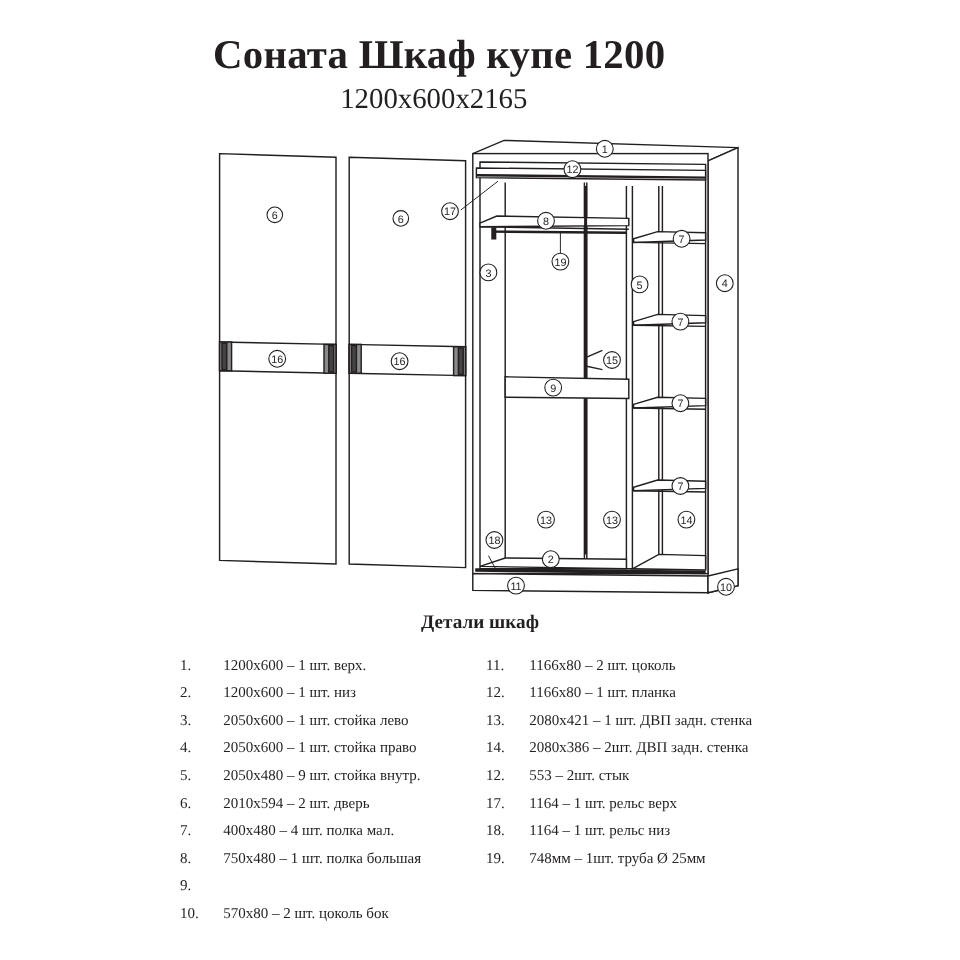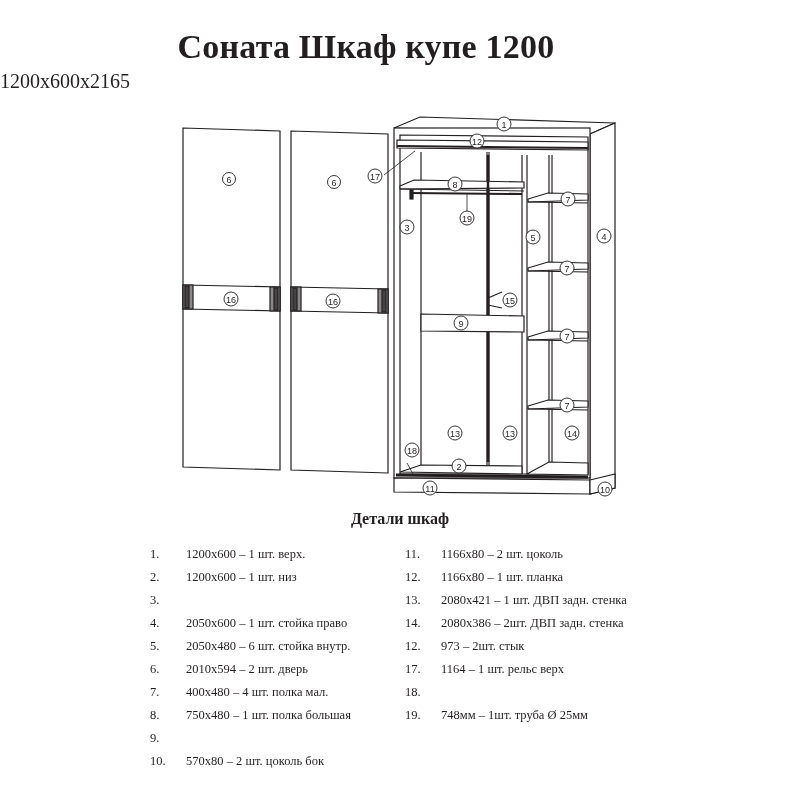--- a/index.html
+++ b/index.html
@@ -1,18 +1,18 @@
 <!DOCTYPE html>
 <html><head>
 <meta charset="utf-8">
 <style>
   html, body { margin: 0; padding: 0; background: #ffffff; }
   body { width: 800px; height: 800px; position: relative; overflow: hidden; font-family: "DejaVu Serif", "Liberation Serif", serif; color: #231f20; }
   .title { position: absolute; left: 0; width: 732px; top: 28px; text-align: center; font-family: "Liberation Serif", serif; font-weight: bold; font-size: 34px; letter-spacing: 0.2px; }
-  .subtitle { position: absolute; left: 0; width: 723px; top: 70px; font-family: "Liberation Serif", serif; font-size: 20px; }
+  .subtitle { position: absolute; left: 0; width: 723px; top: 70px; text-align: center; font-family: "Liberation Serif", serif; font-size: 24px; }
   svg.diagram { position: absolute; left: 0; top: 0; width: 800px; height: 500px; }
   svg text { font-family: "Liberation Sans", sans-serif; font-size: 9px; fill: #231f20; }
   .parts-title { position: absolute; left: 0; width: 800px; top: 510px; text-align: center; font-family: "Liberation Serif", serif; font-weight: bold; font-size: 16px; }
   .parts-col { position: absolute; top: 545px; font-family: "Liberation Serif", serif; font-size: 12.5px; }
   .parts-col.left { left: 150px; }
   .parts-col.right { left: 405px; }
   .part-row { height: 23px; line-height: 18px; display: flex; white-space: nowrap; }
   .part-num { width: 36px; }
   .part-text { }
 </style>
@@ -163,28 +163,29 @@
   <div class="part-row">
       <span class="part-num">1.</span>
       <span class="part-text">1200х600 – 1 шт. верх.</span>
     </div>
   <div class="part-row">
       <span class="part-num">2.</span>
       <span class="part-text">1200х600 – 1 шт. низ</span>
     </div>
   <div class="part-row">
       <span class="part-num">3.</span>
+      <span class="part-text">2050х600 – 1 шт. стойка лево</span>
     </div>
   <div class="part-row">
       <span class="part-num">4.</span>
       <span class="part-text">2050х600 – 1 шт. стойка право</span>
     </div>
   <div class="part-row">
       <span class="part-num">5.</span>
-      <span class="part-text">2050х480 – 6 шт. стойка внутр.</span>
+      <span class="part-text">2050х480 – 9 шт. стойка внутр.</span>
     </div>
   <div class="part-row">
       <span class="part-num">6.</span>
       <span class="part-text">2010х594 – 2 шт. дверь</span>
     </div>
   <div class="part-row">
       <span class="part-num">7.</span>
       <span class="part-text">400х480 – 4 шт. полка мал.</span>
     </div>
   <div class="part-row">
@@ -212,26 +213,27 @@
   <div class="part-row">
       <span class="part-num">13.</span>
       <span class="part-text">2080х421 – 1 шт. ДВП задн. стенка</span>
     </div>
   <div class="part-row">
       <span class="part-num">14.</span>
       <span class="part-text">2080х386 – 2шт. ДВП задн. стенка</span>
     </div>
   <div class="part-row">
       <span class="part-num">12.</span>
-      <span class="part-text">973 – 2шт. стык</span>
+      <span class="part-text">553 – 2шт. стык</span>
     </div>
   <div class="part-row">
       <span class="part-num">17.</span>
       <span class="part-text">1164 – 1 шт. рельс верх</span>
     </div>
   <div class="part-row">
       <span class="part-num">18.</span>
+      <span class="part-text">1164 – 1 шт. рельс низ</span>
     </div>
   <div class="part-row">
       <span class="part-num">19.</span>
       <span class="part-text">748мм – 1шт. труба Ø 25мм</span>
     </div>
 </div>
 
 </body></html>

